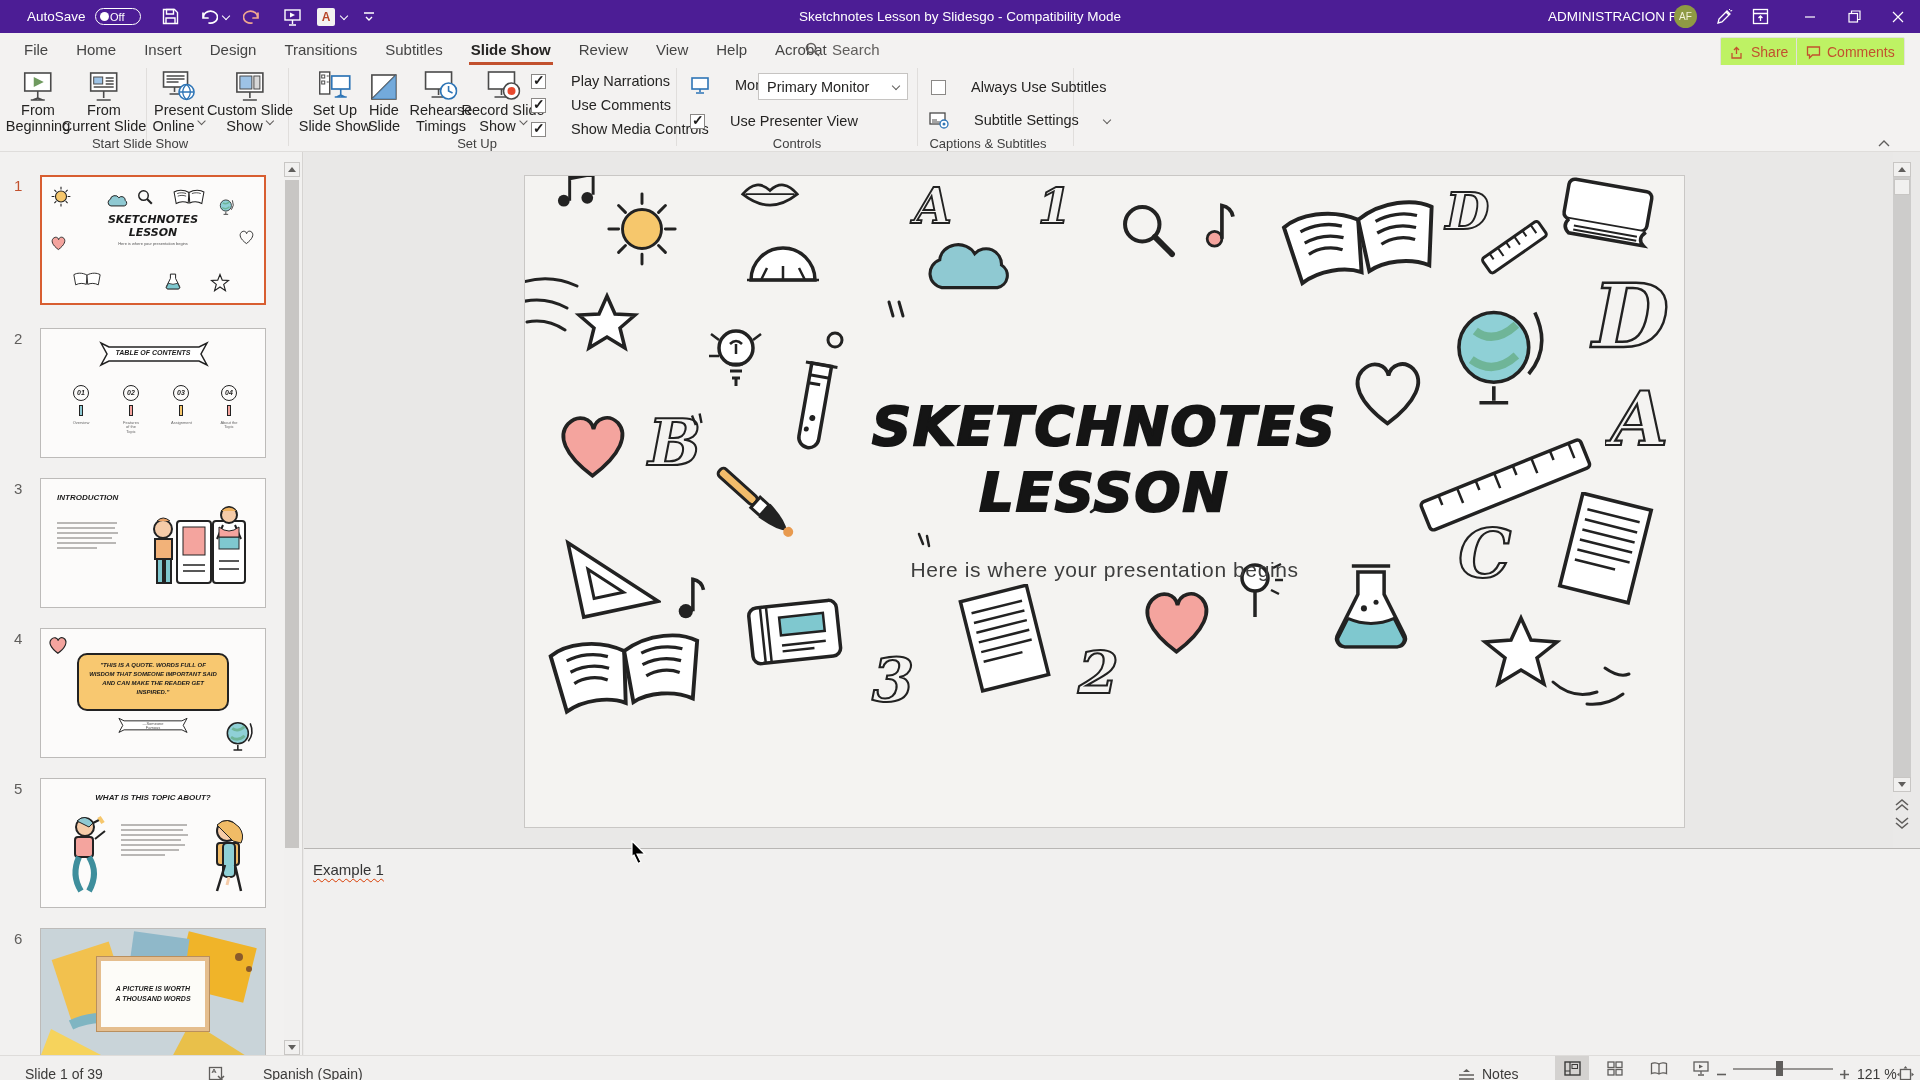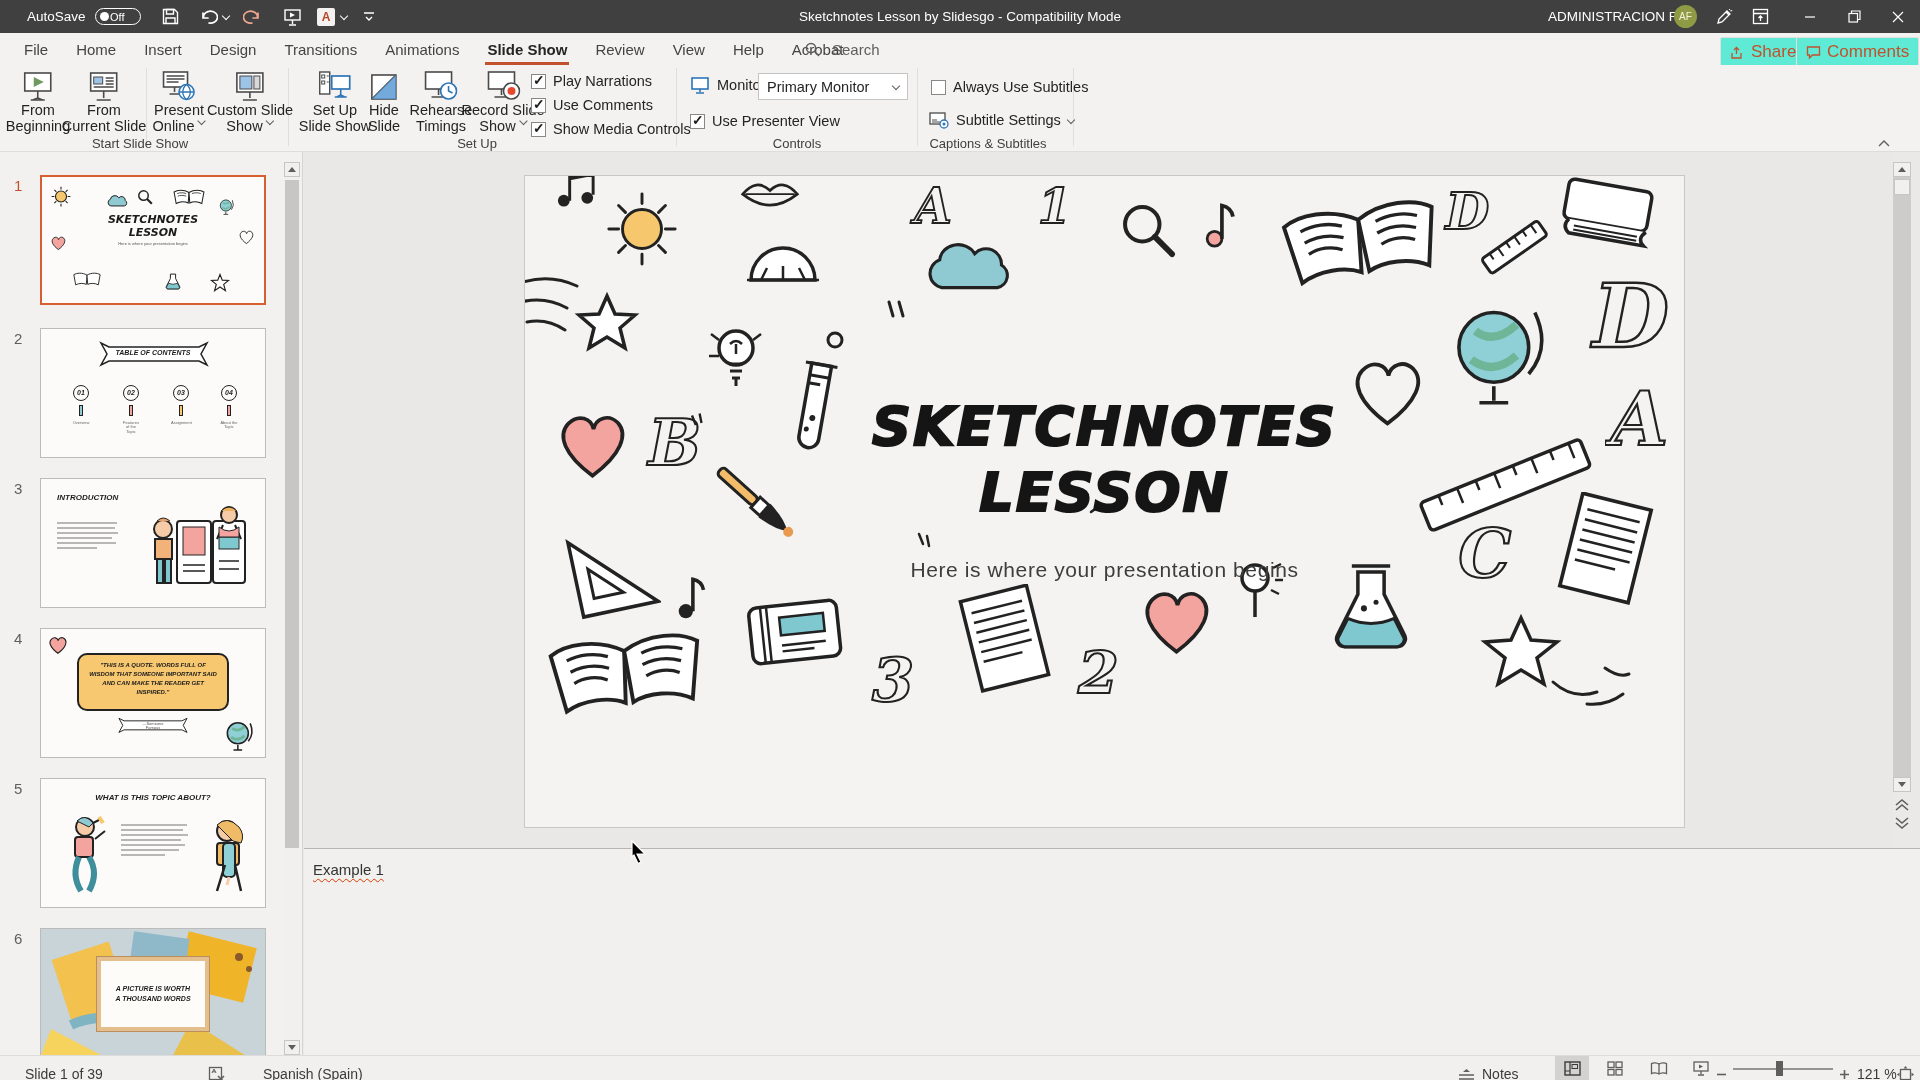--- a/index.html
+++ b/index.html
@@ -1,48 +1,48 @@
 <!DOCTYPE html>
 <html><head>
 <meta charset="utf-8">
 <style>
 *{box-sizing:border-box;margin:0;padding:0}
 html,body{width:1920px;height:1080px}
 body{font-family:"Liberation Sans",sans-serif;background:#EAE9E8;position:relative;overflow:hidden;color:#252423}
 svg{display:block}
 
 
-#titlebar{position:absolute;left:0;top:0;width:1920px;height:33px;background:#404040;color:#fff}
+#titlebar{position:absolute;left:0;top:0;width:1920px;height:33px;background:#4c1d95;color:#fff}
 #titlebar .txt{font-size:13.5px}
 .tb-item{position:absolute;top:0;height:33px;display:flex;align-items:center}
 #autosave-pill{border:1px solid #fff;border-radius:9px;width:46px;height:17px;display:flex;align-items:center;padding:0 6px 0 4px;gap:1px}
 #autosave-pill .dot{width:9px;height:9px;border-radius:50%;background:#fff}
 #autosave-pill .st{font-size:11px}
 #win-title{left:0;width:1920px;justify-content:center;pointer-events:none}
 .winbtn{position:absolute;top:0;width:44px;height:33px;display:flex;align-items:center;justify-content:center}
 .avatar{width:23px;height:23px;border-radius:50%;background:#8F9A44;display:flex;align-items:center;justify-content:center;font-size:10px;color:#F4F2DA}
 .chev{width:7px;height:7px;display:inline-block}
 .chev:before{content:"";display:block;width:5px;height:5px;border-right:1.4px solid currentColor;border-bottom:1.4px solid currentColor;transform:rotate(45deg);margin:0 auto}
 
 
 #tabrow{position:absolute;left:0;top:33px;width:1920px;height:32px;background:#F3F2F1;display:flex;align-items:stretch;padding-left:10px}
 .rtab{display:flex;align-items:center;padding:0 14px;font-size:15px;color:#444;position:relative}
 .rtab.active{font-weight:bold;color:#252423}
 .rtab.active:after{content:"";position:absolute;left:12px;right:12px;bottom:0;height:3px;background:#C2512E}
 #searchbox{position:absolute;left:805px;top:33px;height:32px;display:flex;align-items:center;gap:12px;color:#605E5C;font-size:15px}
-.tr-btn{position:absolute;top:37px;height:30px;display:flex;align-items:center;gap:6px;border:1px solid #E2E0DE;border-radius:2px;padding:0 9px;color:#C2512E;font-size:17px;background:#5eead4}
+.tr-btn{position:absolute;top:37px;height:30px;display:flex;align-items:center;gap:6px;border:1px solid #E2E0DE;border-radius:2px;padding:0 9px;color:#C2512E;font-size:14px;background:#bef264}
 
 
 #ribbon{position:absolute;left:0;top:65px;width:1920px;height:87px;background:#F3F2F1;border-bottom:1px solid #DFDDDB}
 .rdiv{position:absolute;top:3px;height:78px;width:1px;background:#E0DEDC}
 .glabel{position:absolute;top:71px;font-size:13px;color:#404040;transform:translateX(-50%);white-space:nowrap}
 .bigbtn{position:absolute;top:3px;display:flex;flex-direction:column;align-items:center;transform:translateX(-50%);white-space:nowrap}
 .bigbtn .ic{height:34px;display:flex;align-items:flex-end}
 .bigbtn .l{font-size:14.5px;line-height:16px;color:#252423;display:flex;align-items:flex-start;gap:4px}
-.cbrow{position:absolute;display:flex;align-items:center;gap:7px;font-size:14.5px;color:#252423}
+.cbrow{position:absolute;display:flex;align-items:center;gap:25px;font-size:14.5px;color:#252423}
 .cb{width:15px;height:15px;background:#fff;border:1px solid #8A8886;position:relative}
 .cb.on:after{content:"\2713";position:absolute;left:1px;top:-3px;font-size:14px;color:#21201F;font-weight:bold}
 .ddown{position:absolute;width:150px;height:27px;background:#fff;border:1px solid #C6C4C2;display:flex;align-items:center;justify-content:space-between;padding:0 8px;font-size:14.5px;color:#252423}
 .chev-g{color:#605E5C}
 
 
 #thumbpanel{position:absolute;left:0;top:152px;width:303px;height:903px;background:#F2F1F0;border-right:1px solid #D6D4D2;overflow:hidden}
 .tnum{position:absolute;left:14px;font-size:15px;color:#605E5C}
 .thumb{position:absolute;left:40px;width:226px;height:130px;background:#FCFBFA;border:1px solid #BDBBB9;overflow:hidden}
 .thumb.sel{border:2.5px solid #D85E31}
@@ -160,21 +160,21 @@
       </svg>
     </div>
 </div>
 
 <div id="tabrow">
   <div class="rtab">File</div>
   <div class="rtab">Home</div>
   <div class="rtab">Insert</div>
   <div class="rtab">Design</div>
   <div class="rtab">Transitions</div>
-  <div class="rtab">Animations</div>
+  <div class="rtab">Subtitles</div>
   <div class="rtab active">Slide Show</div>
   <div class="rtab">Review</div>
   <div class="rtab">View</div>
   <div class="rtab">Help</div>
   <div class="rtab">Acrobat</div>
 </div>
 <div id="searchbox">
   <svg width="15" height="15" viewBox="0 0 15 15">
       <circle cx="6" cy="6" r="4.6" fill="none" stroke="#605E5C" stroke-width="1.5"></circle>
       <path d="M9.5 9.5L14 14" stroke="#605E5C" stroke-width="1.5"></path>

